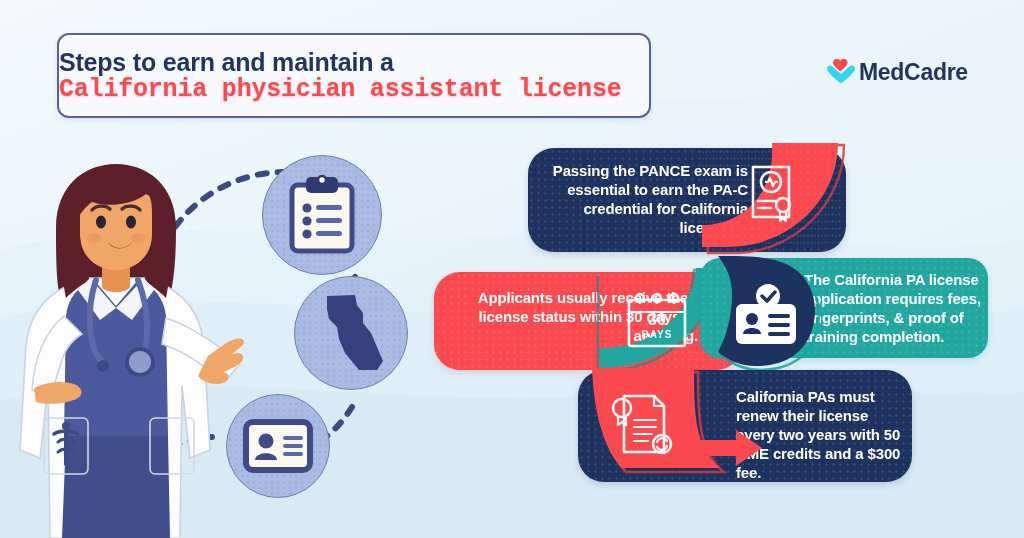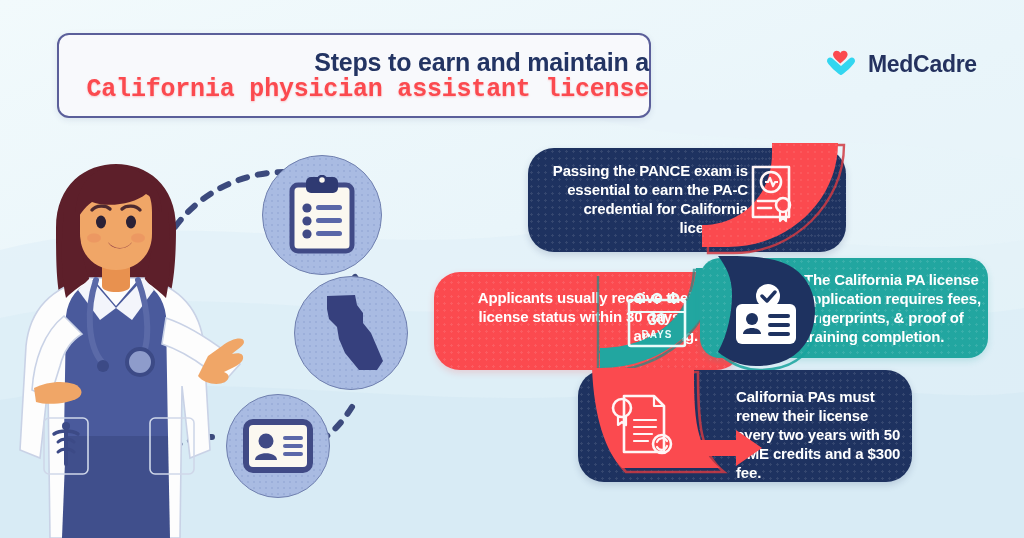--- a/index.html
+++ b/index.html
@@ -13,28 +13,28 @@
   
   .bg-base{position:absolute;inset:0;
     background:linear-gradient(160deg,#f2fafc 0%,#e9f5fa 45%,#e2f1f7 100%);}
   .bg-wave{position:absolute;left:0;top:0;width:1024px;height:538px;}
 
   
   .title-box{
     position:absolute;left:57px;top:33px;width:590px;height:81px;
     background:#f8f9fc;border:2px solid #5b5f9a;border-radius:12px;
     box-shadow:0 2px 6px rgba(40,50,110,.10);
-    display:flex;flex-direction:column;align-items:flex-end;justify-content:center;
+    display:flex;flex-direction:column;align-items:flex-start;justify-content:center;
   }
   .title-l1{font-size:25px;font-weight:bold;color:#233463;letter-spacing:-.2px;line-height:1.12;}
   .title-l2{font-size:25px;font-weight:bold;color:#fb4a4f;letter-spacing:-.2px;line-height:1.12;
             text-shadow:0 1px 2px rgba(251,74,79,.30);font-family:Liberation Mono, monospace;}
 
   
-  .logo{position:absolute;left:824px;top:48px;display:flex;align-items:center;gap:10px;}
+  .logo{position:absolute;left:824px;top:56px;display:flex;align-items:center;gap:1px;}
   .logo-text{font-size:23px;font-weight:bold;color:#24325f;letter-spacing:-.3px;}
 
   
   .person{position:absolute;left:4px;top:150px;width:240px;height:388px;}
 
   
   .circ{position:absolute;border-radius:50%;
         background:#a9bbe2;border:1.5px solid #6f7fae;
         display:flex;align-items:center;justify-content:center;}
   .circ .dots{position:absolute;inset:0;border-radius:50%;

